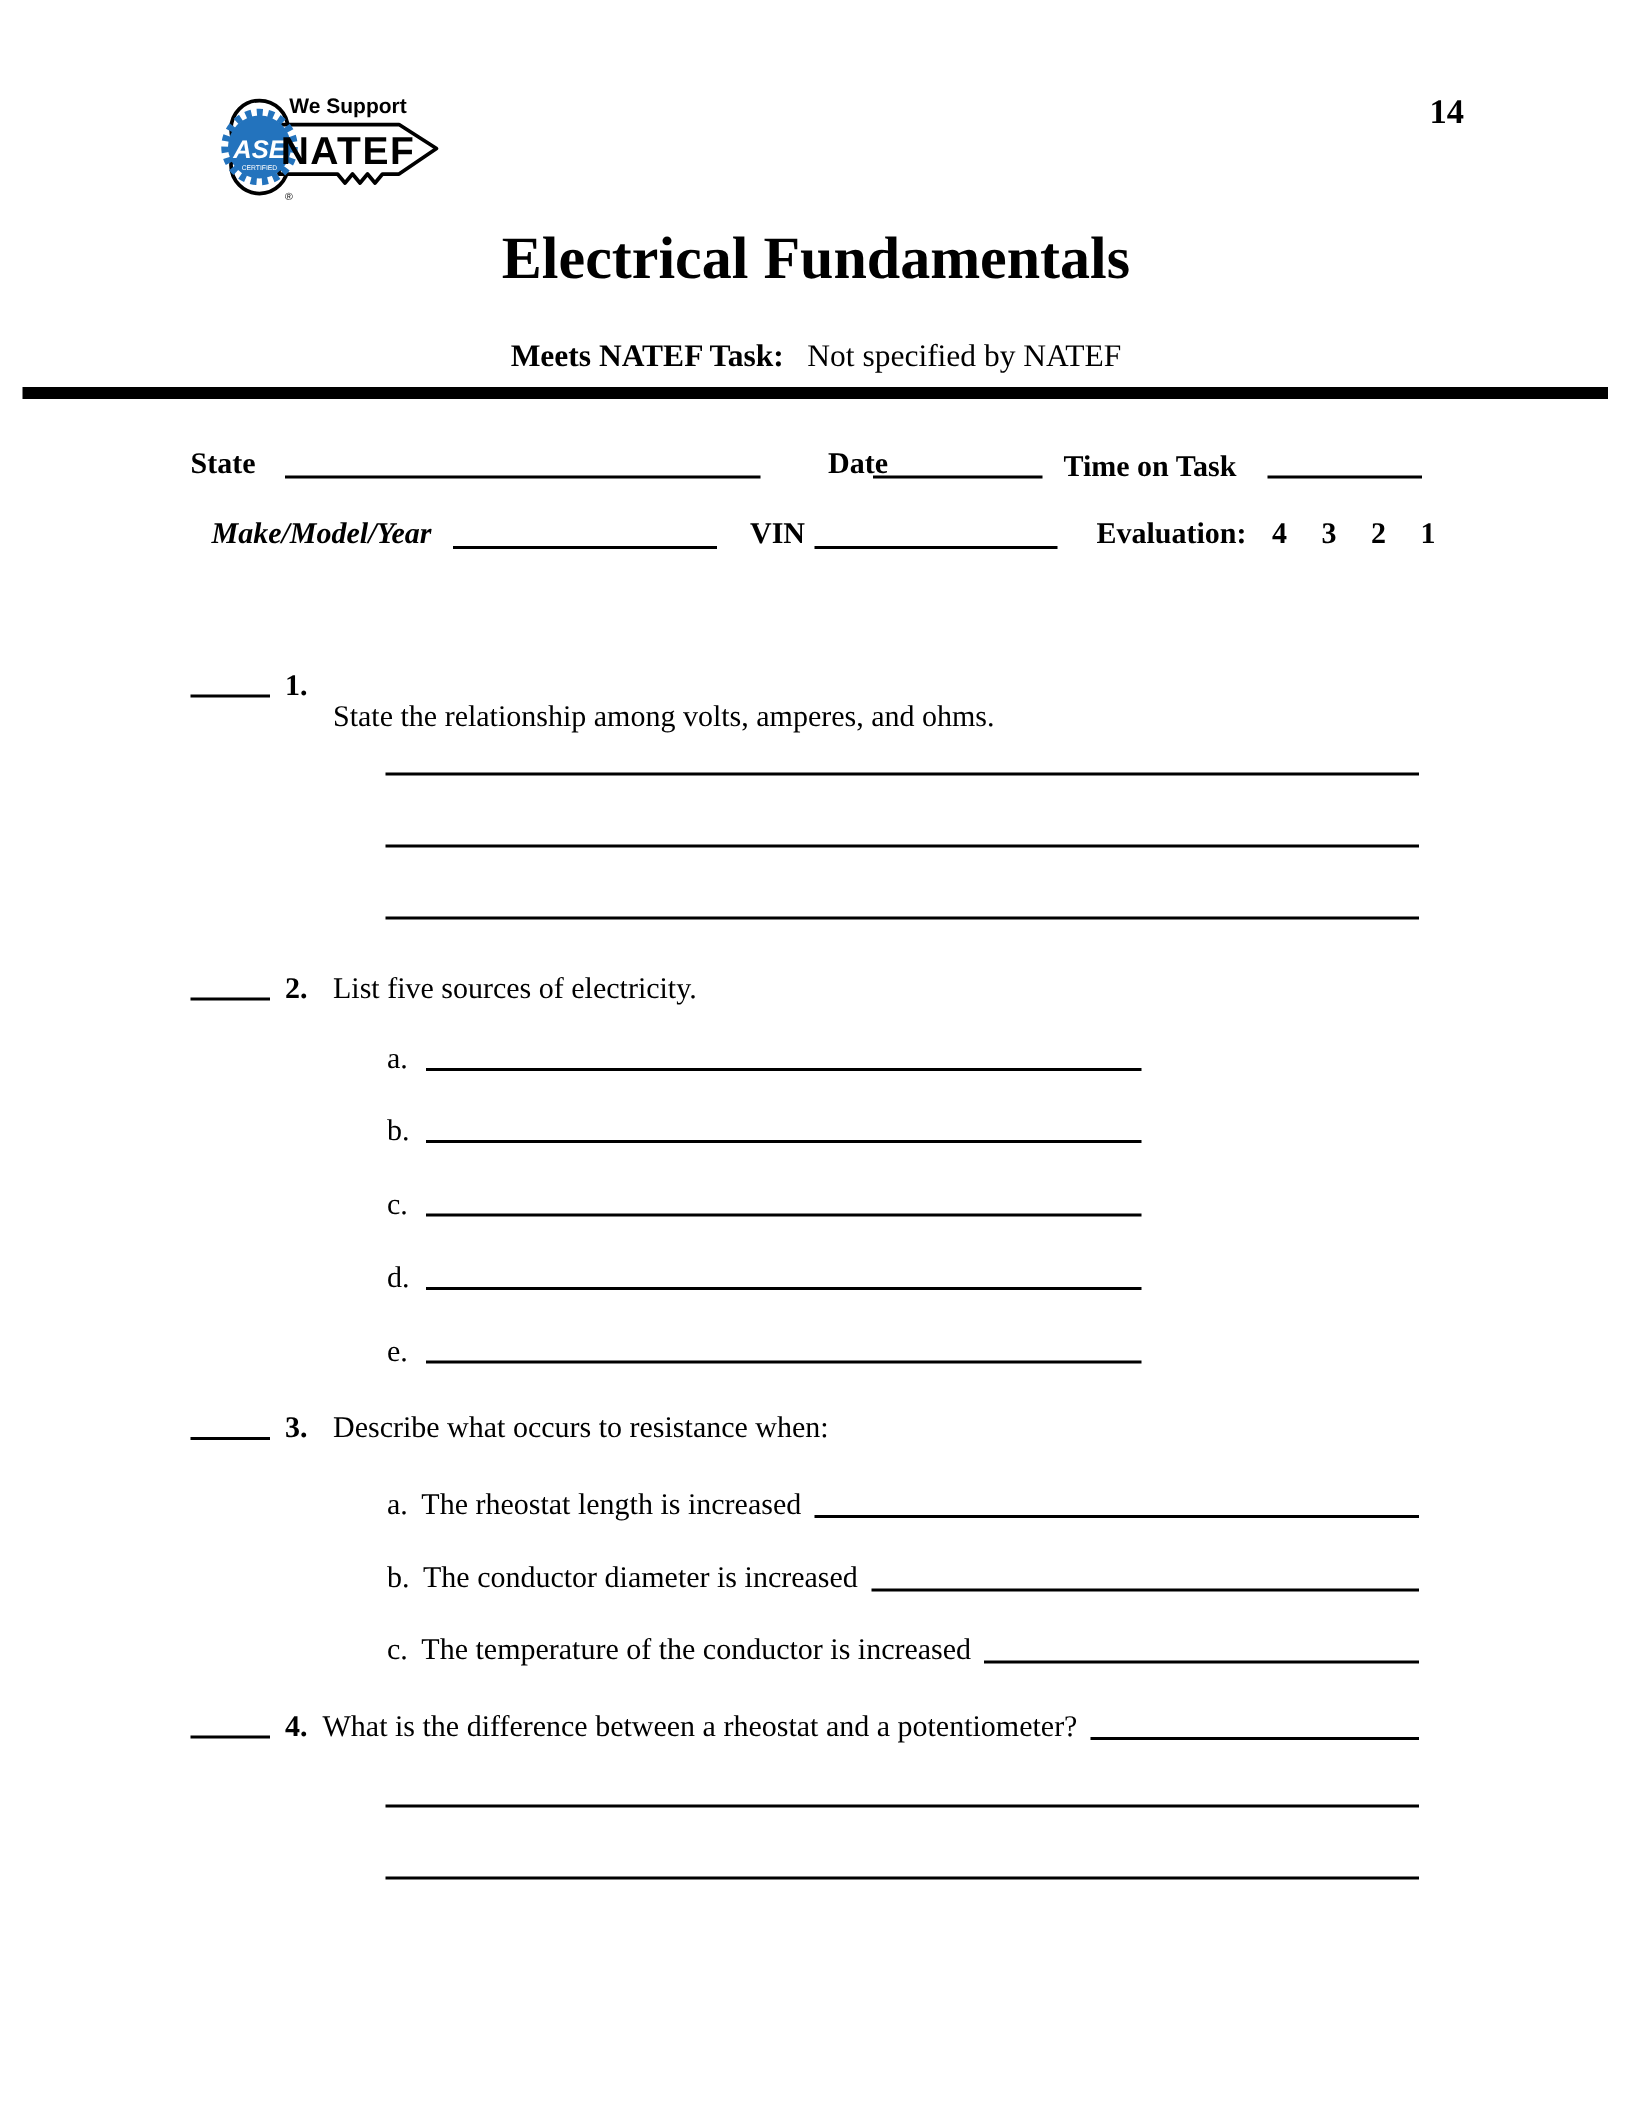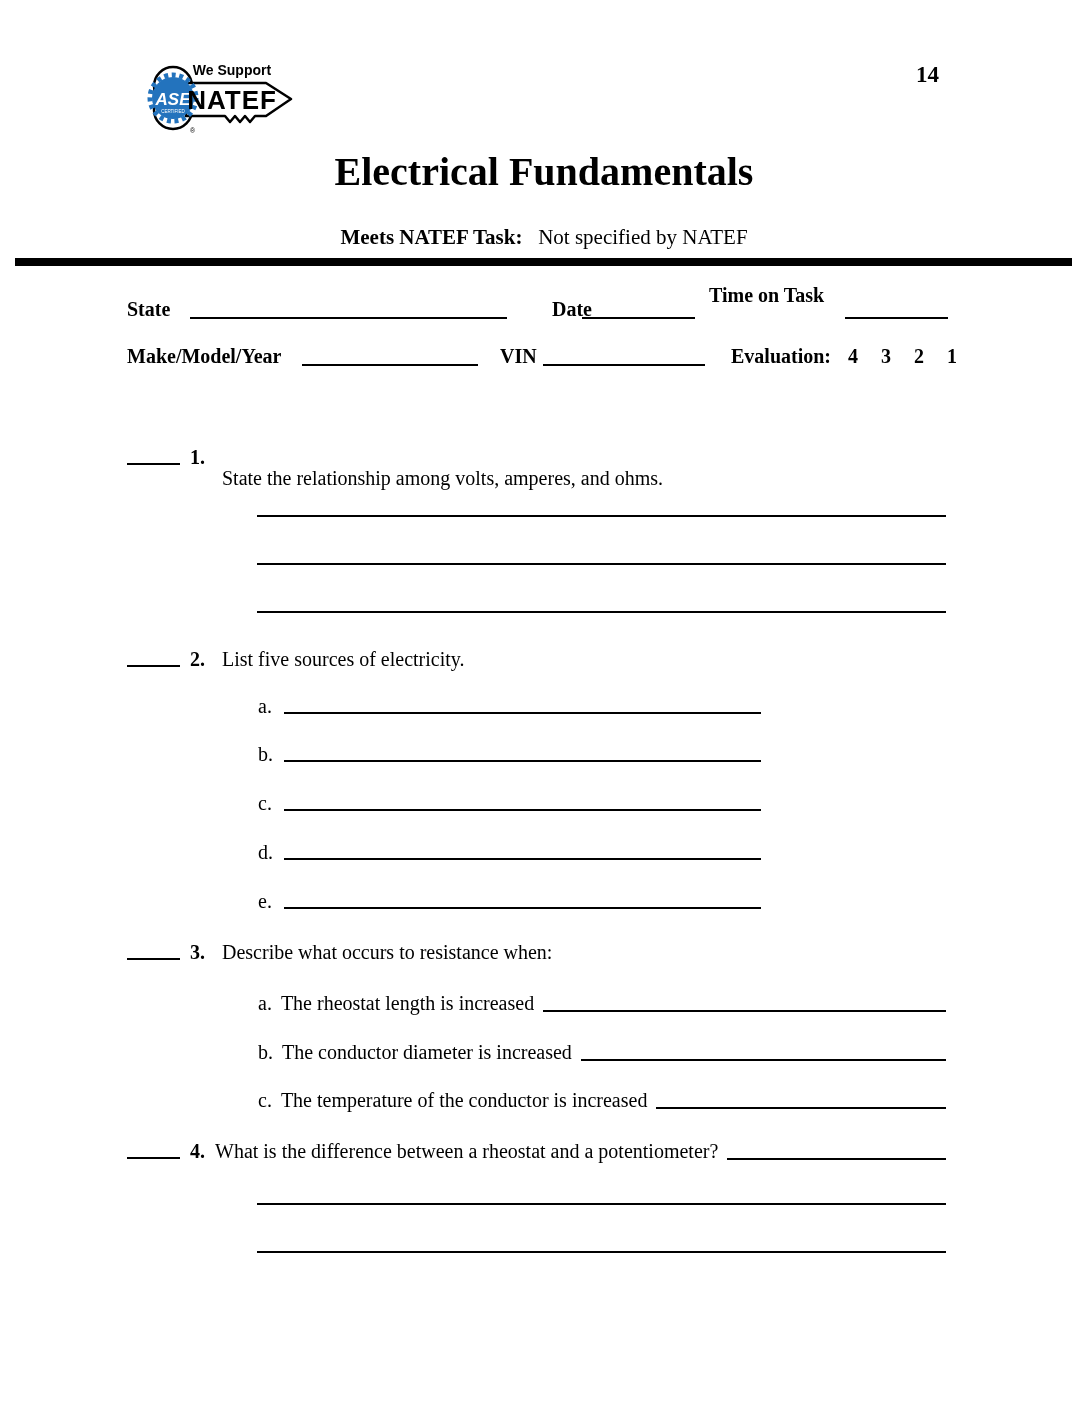--- a/index.html
+++ b/index.html
@@ -64,40 +64,40 @@
         <text x="40" y="49" text-anchor="middle" fill="#ffffff" font-family="Liberation Sans, sans-serif" font-size="17" font-weight="bold" font-style="italic">ASE</text>
         <text x="40" y="57" text-anchor="middle" fill="#ffffff" font-family="Liberation Sans, sans-serif" font-size="4.5">CERTIFIED</text>
       </g>
       <text x="57" y="77" font-family="Liberation Sans, sans-serif" font-size="7" fill="#000">®</text>
 
       <text x="99" y="19" text-anchor="middle" fill="#000" font-family="Liberation Sans, sans-serif" font-size="14" font-weight="bold">We Support</text>
       <text x="99" y="53" text-anchor="middle" fill="#000" font-family="Liberation Sans, sans-serif" font-size="26" font-weight="bold" letter-spacing="1">NATEF</text>
     </svg>
   </div>
 
-  <div class="abs page-num" style="left:916px;top:62px;">14</div>
+  <div class="abs page-num" style="left:953px;top:62px;">14</div>
 
   <div class="abs title">Electrical Fundamentals</div>
 
   <div class="abs subtitle">
     <span class="bold">Meets NATEF Task:</span>
     <span>&nbsp;</span>
     <span>Not specified by NATEF</span>
   </div>
 
   <div class="abs divider"></div>
 
   <span class="abs txt bold" style="left:127px;top:297px;">State</span>
   <span class="blank" style="left:190px;top:297px;width:317px;"></span>
   <span class="abs txt bold" style="left:552px;top:297px;">Date</span>
   <span class="blank" style="left:582px;top:297px;width:113px;"></span>
-  <span class="abs txt bold" style="left:709px;top:283px;text-align:right;">Time on Task</span>
+  <span class="abs txt bold" style="left:709px;top:299px;text-align:right;">Time on Task</span>
   <span class="blank" style="left:845px;top:297px;width:103px;"></span>
 
-  <span class="abs txt bold" style="left:127px;top:344px;">Make/Model/Year</span>
+  <span class="abs txt bold" style="left:141px;top:344px;font-style:italic;">Make/Model/Year</span>
   <span class="blank" style="left:302px;top:344px;width:176px;"></span>
   <span class="abs txt bold" style="left:500px;top:344px;">VIN</span>
   <span class="blank" style="left:543px;top:344px;width:162px;"></span>
   <span class="abs txt bold" style="left:731px;top:344px;">Evaluation:</span>
   <span class="abs txt bold" style="left:848px;top:344px;display:flex;gap:23px;">
     <span>4</span>
     <span>3</span>
     <span>2</span>
     <span>1</span>
   </span>

